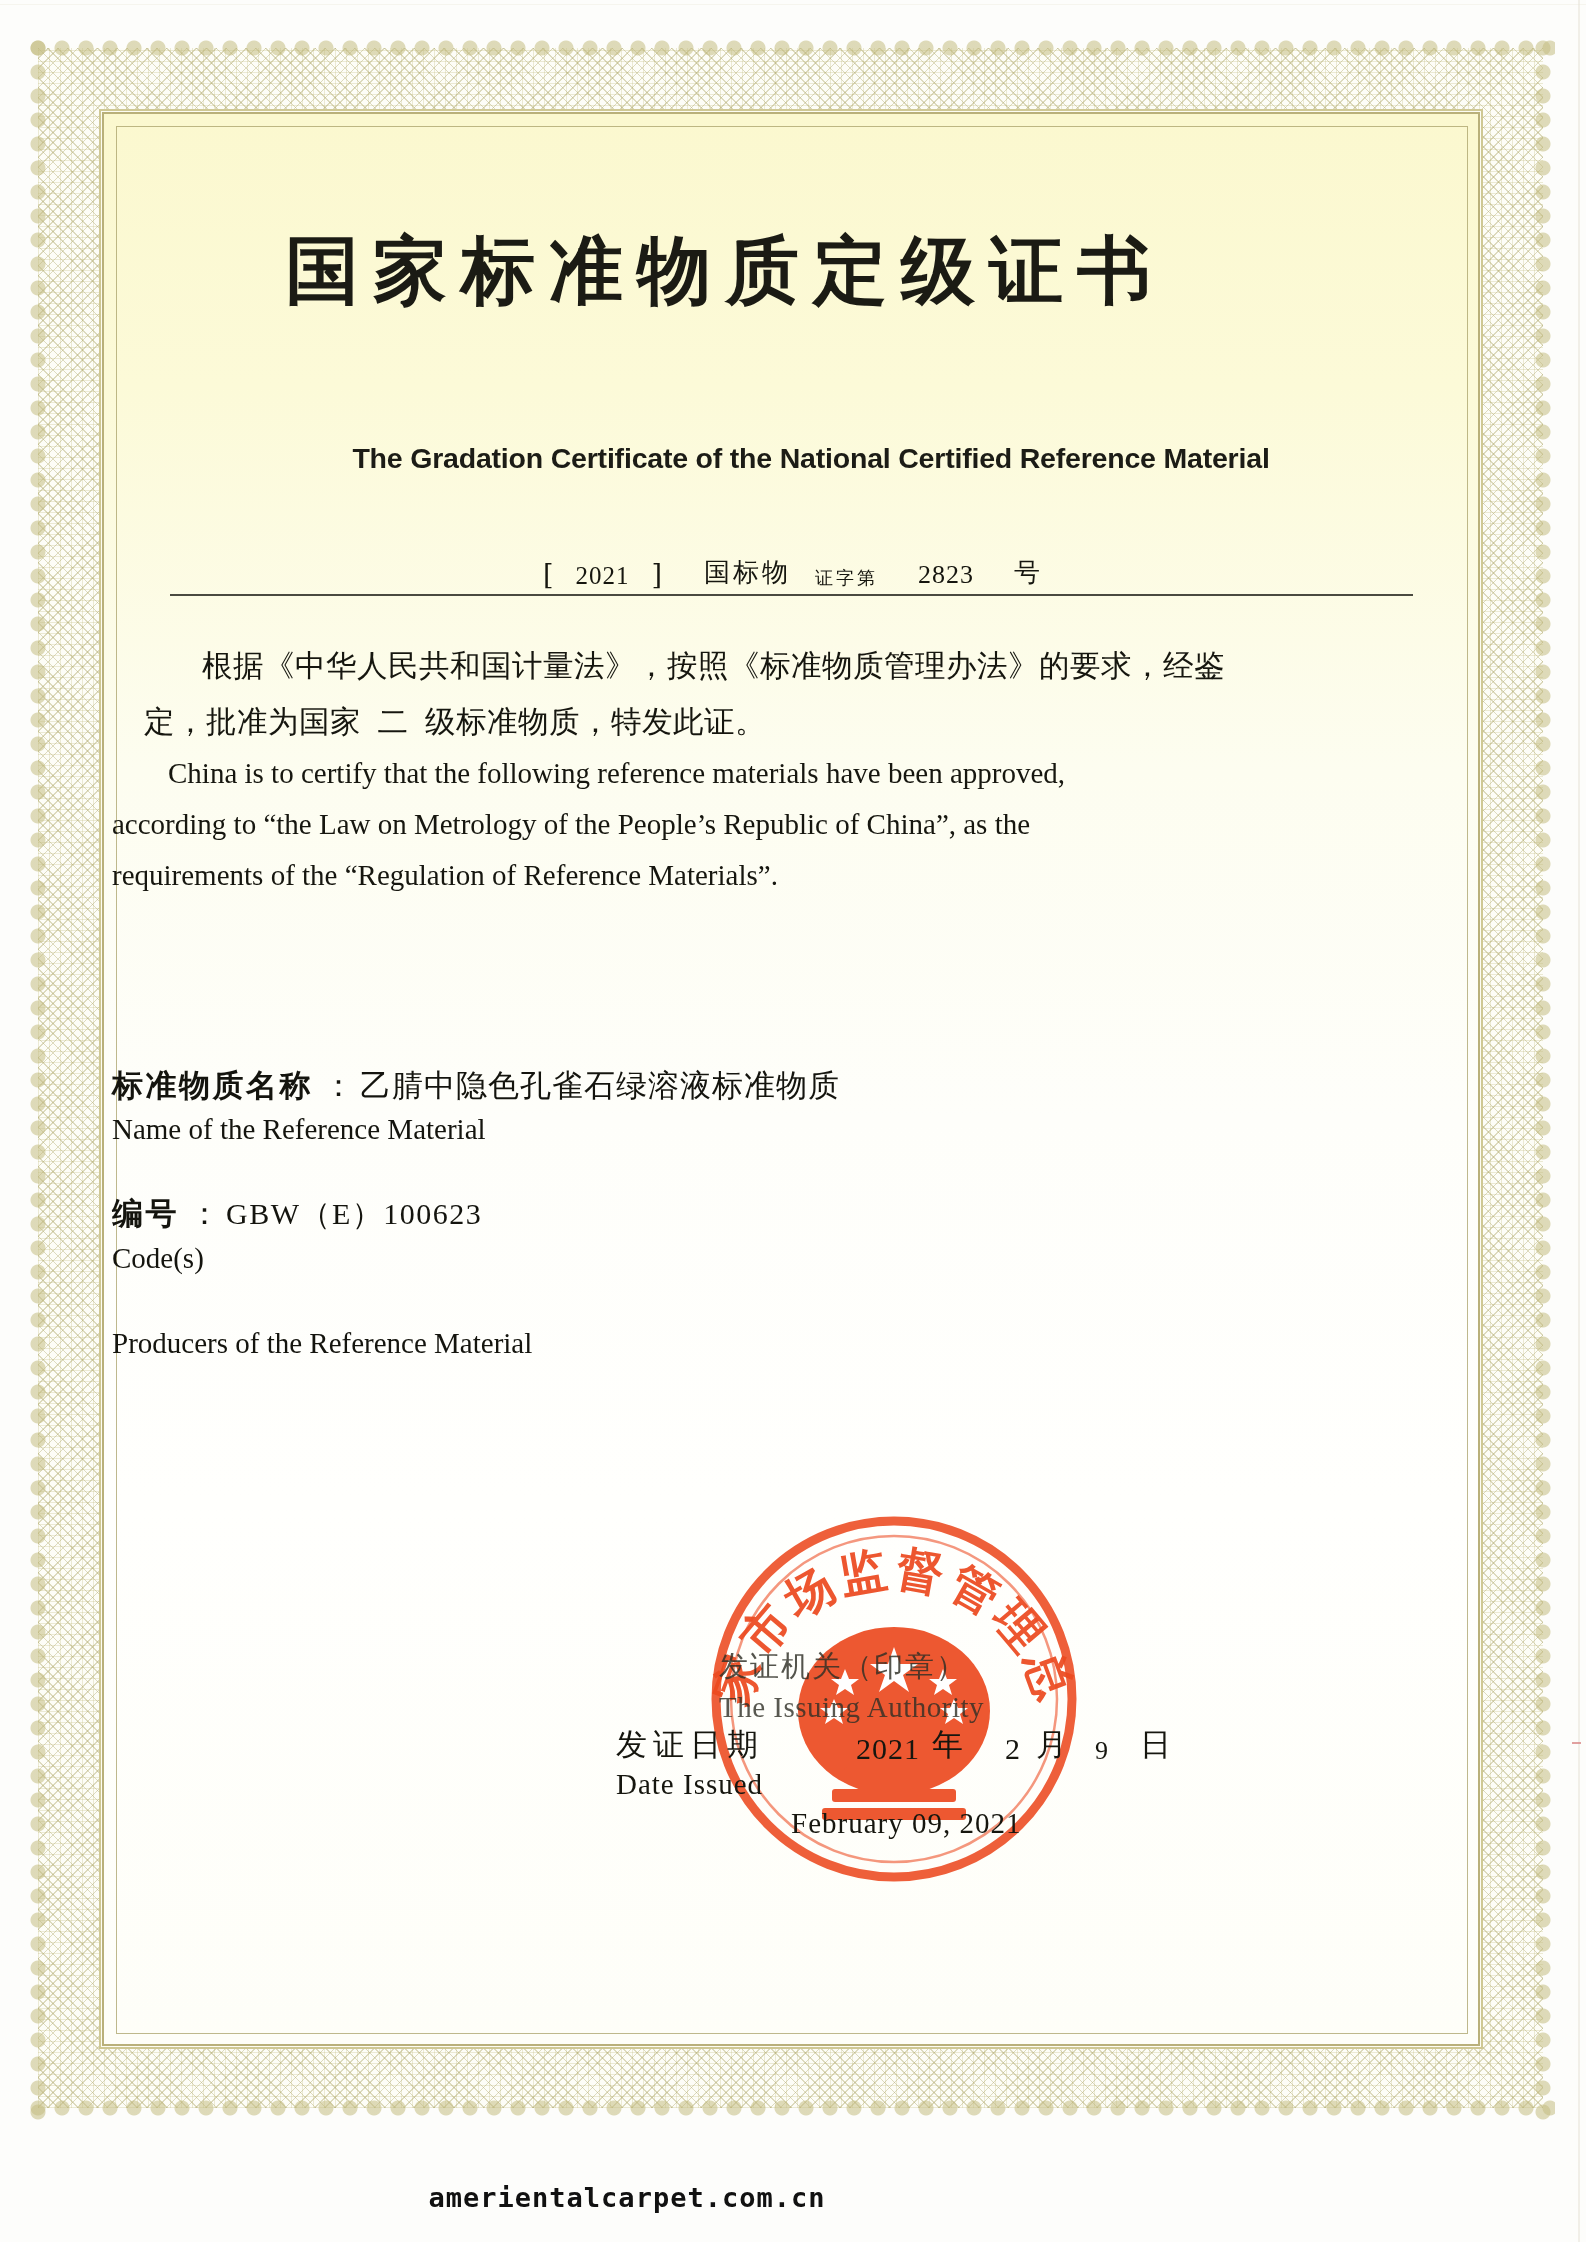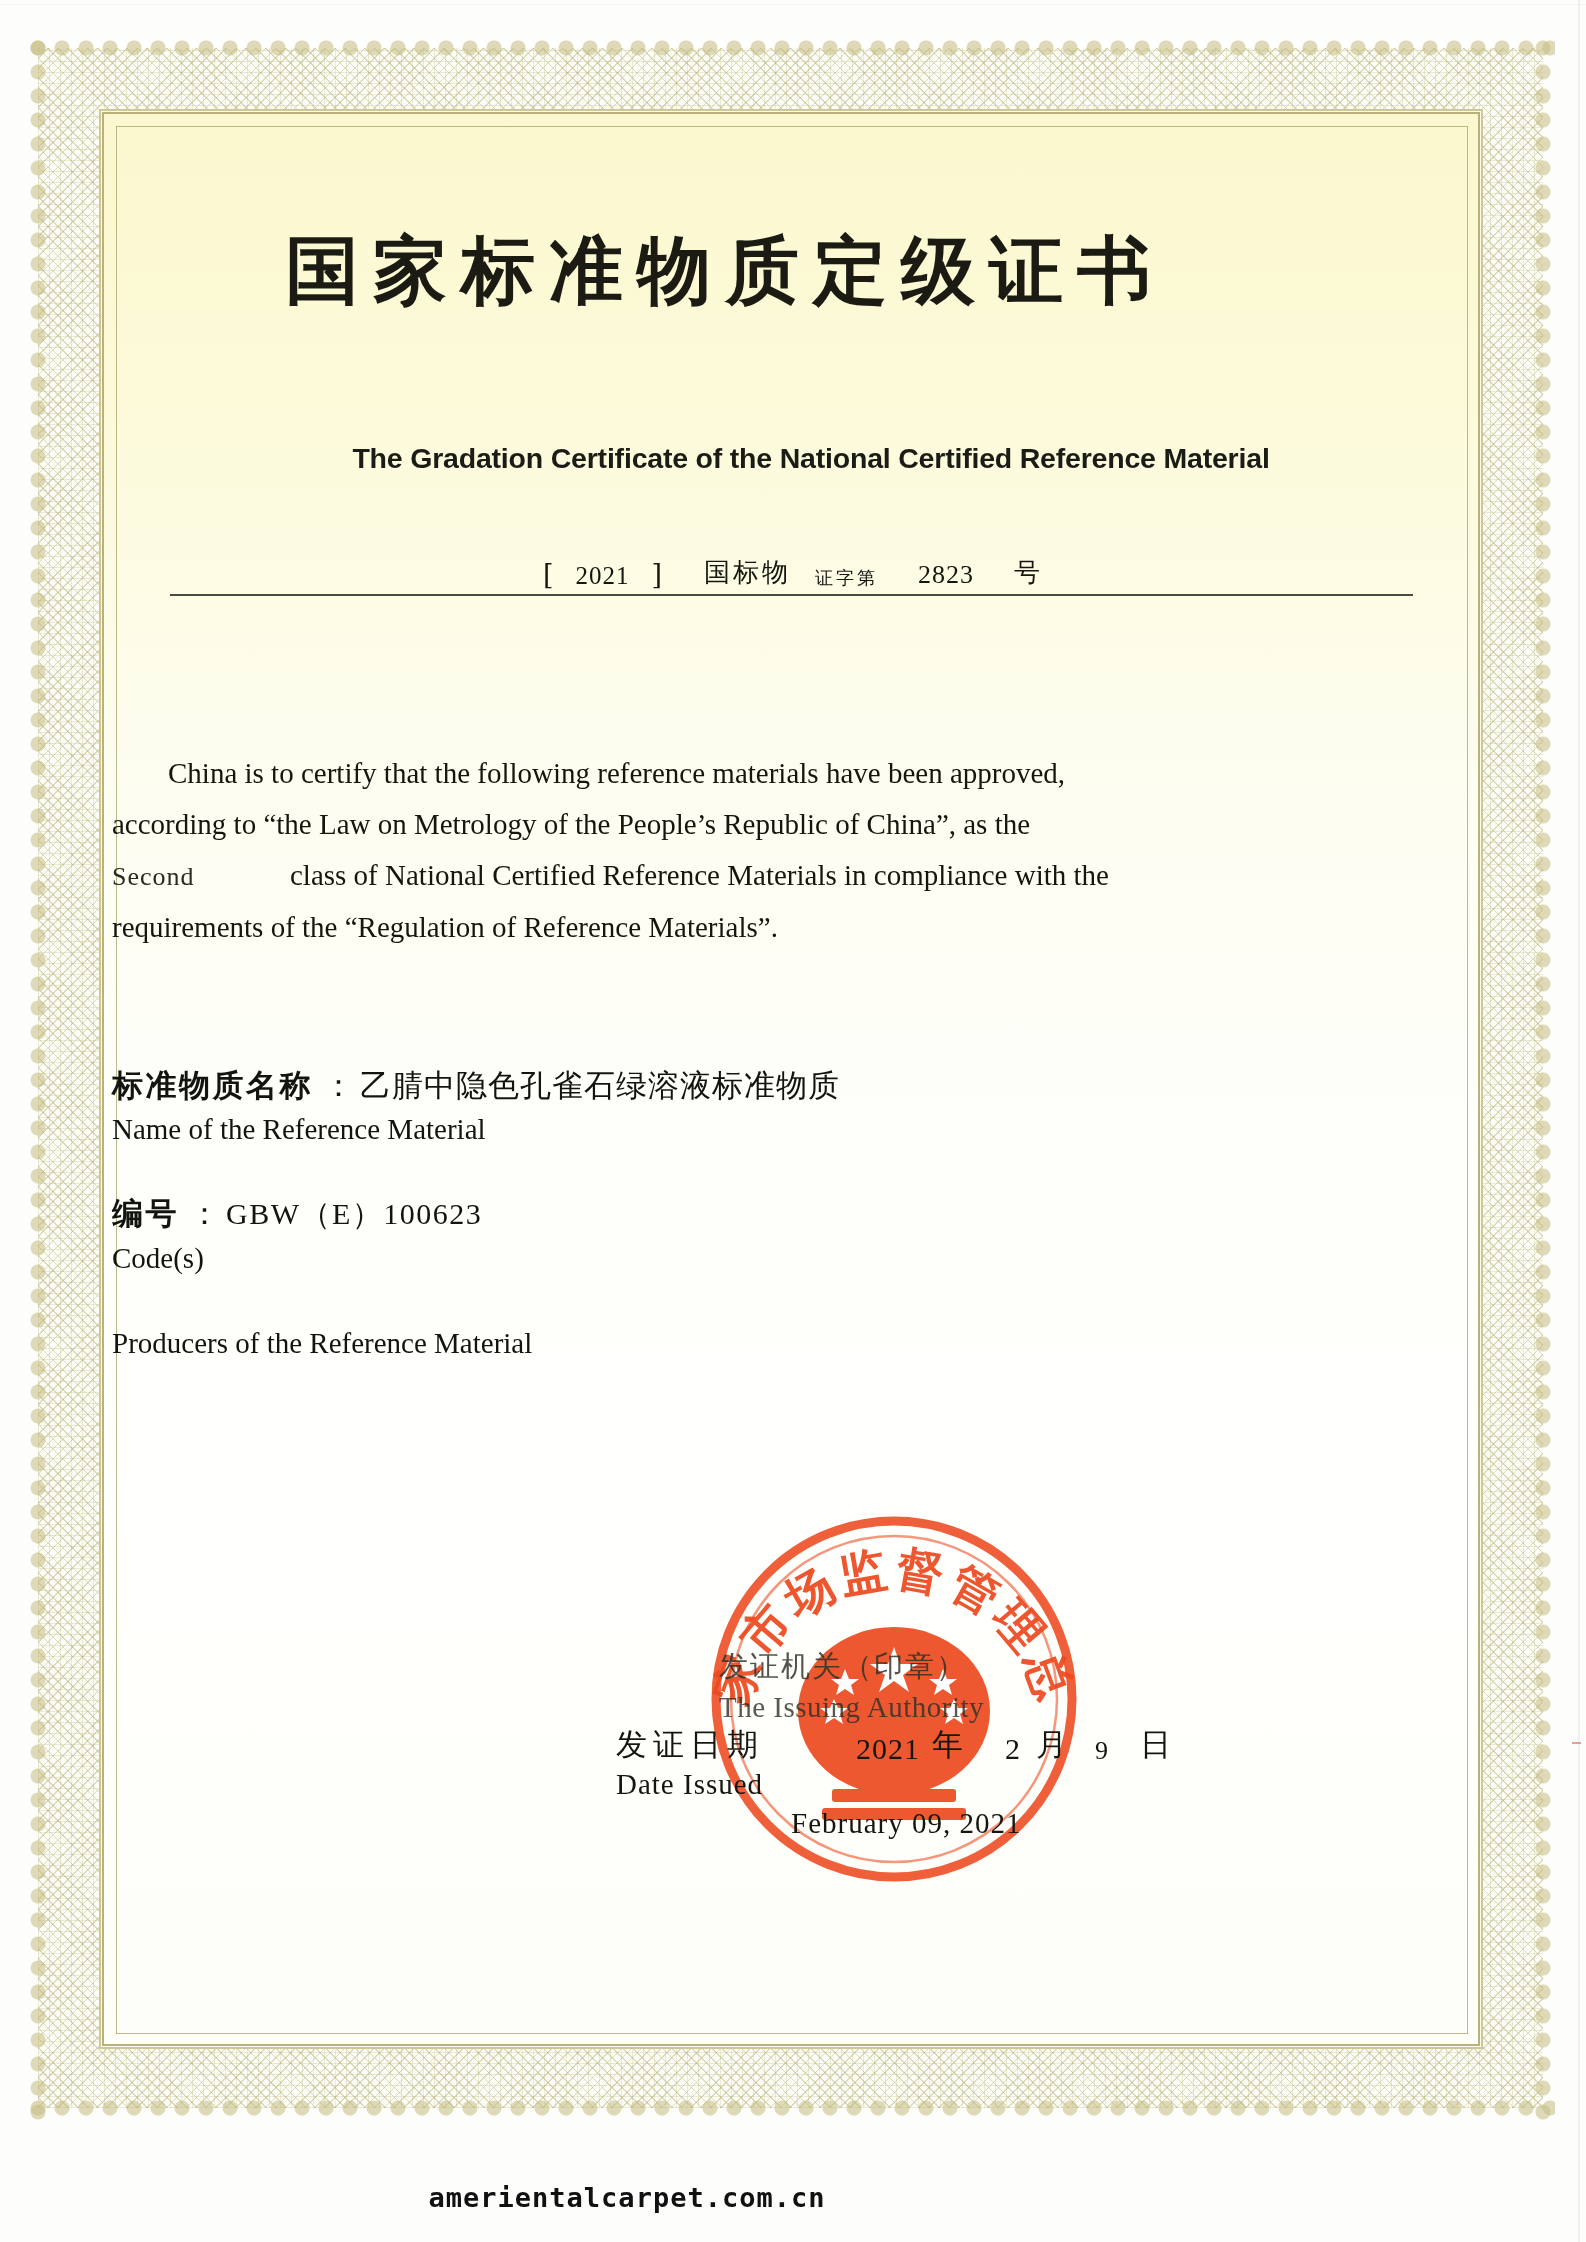--- a/index.html
+++ b/index.html
@@ -238,25 +238,28 @@
     <div id="certno-row">
       <span class="brk">[</span>
       <span class="year">2021</span>
       <span class="brk">]</span>
       <span class="cn">国标物</span>
       <span class="cn2">证字第</span>
       <span class="num">2823</span>
       <span class="hao">号</span>
     </div>
 
+    <div id="cn-body">
+      <span class="ind"></span><span>根据《中华人民共和国计量法》，按照《标准物质管理办法》的要求，经鉴</span><br>
+      <span>定，批准为国家</span><span class="grade">二</span><span>级标准物质，特发此证。</span>
+    </div>
 
     <div id="en-body">
       <span class="l l1">China is to certify that the following reference materials have been approved,</span>
       <span class="l">according to “the Law on Metrology of the People’s Republic of China”, as the</span>
-      <span class="l"><span class="sec">Second</span><span>class of National Certified Reference Materials in compliance with the</span></span>
       <span class="l">requirements of the “Regulation of Reference Materials”.</span>
     </div>
 
     <div class="field" id="field-name">
       <div class="row1">
         <span class="lbl">标准物质名称</span><span class="colon">：</span><span class="val">乙腈中隐色孔雀石绿溶液标准物质</span>
       </div>
       <div class="row2">Name of the Reference Material</div>
     </div>
 

